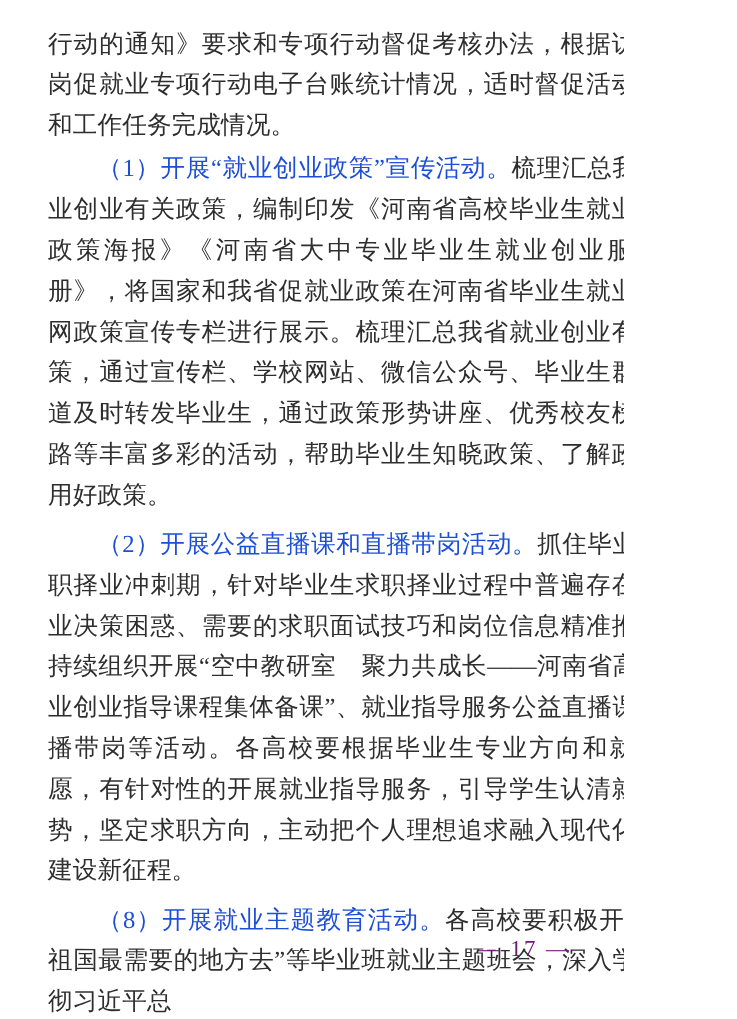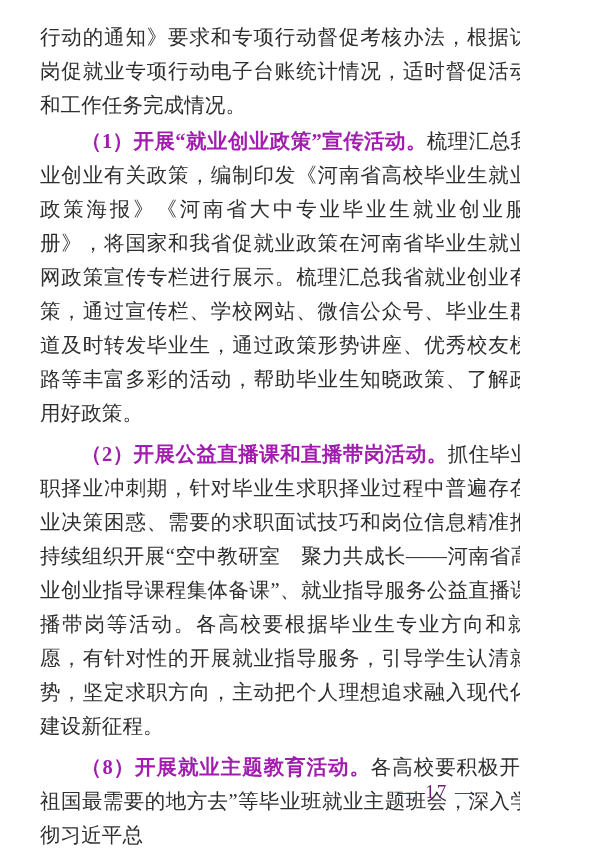--- a/index.html
+++ b/index.html
@@ -27,22 +27,22 @@
     font-size: 20.5px;
     line-height: 34px;
     text-align: justify;
     letter-spacing: 0.1px;
     word-break: break-all;
   }
   .indent { text-indent: 2em; }
   .space-before { margin-top: 7px; }
   .small-space-before { margin-top: 2px; }
   .para b {
-    font-weight: bold;
-    color: #a21caf;
+    font-weight: normal;
+    color: #1d4ed8;
   }
   .footer {
     position: absolute;
     right: 44px;
     top: 781px;
     font-size: 19px;
     color: #701a75;
     letter-spacing: 2px;
   }
 </style>

